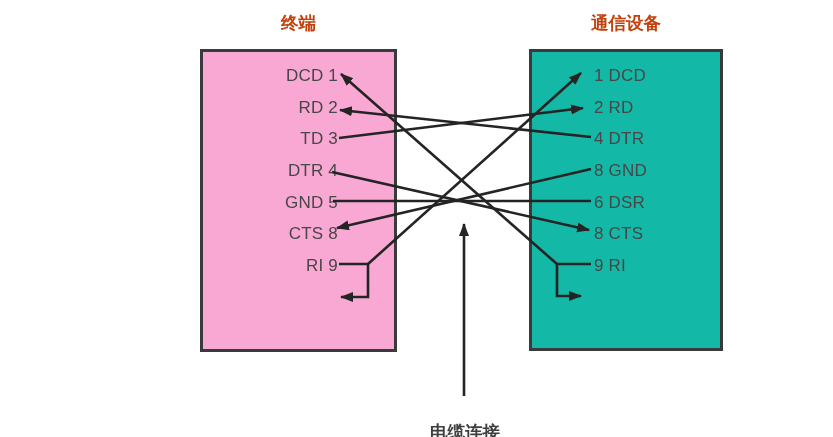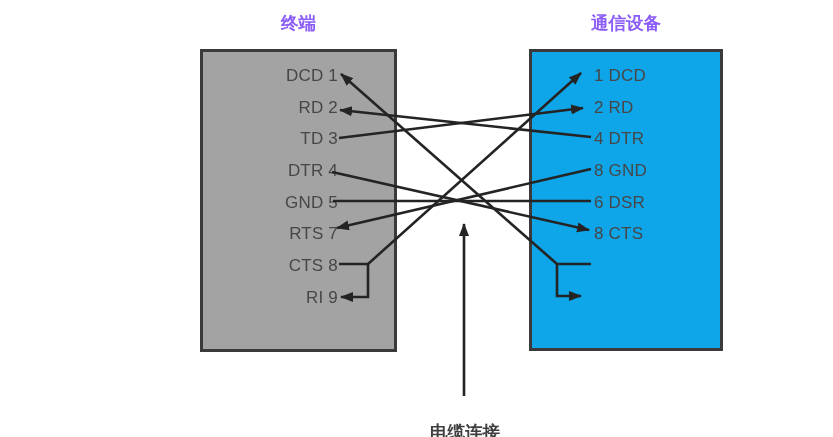--- a/index.html
+++ b/index.html
@@ -15,61 +15,61 @@
   .box-right { left:529px; top:49px;  width:194px; height:302px; }
   .pins { padding-top:8px; }
   .pin {
     height:31.7px; line-height:31.7px; font-size:17px; color:#474747;
     letter-spacing:0.2px; white-space:nowrap;
   }
   .box-left  .pin { text-align:right; padding-right:56px; }
   .box-right .pin { text-align:left;  padding-left:62px; }
   .box-title {
     position:absolute; top:12px; height:22px; line-height:22px;
-    font-size:17.5px; font-weight:bold; color:#8b5cf6; text-align:center;
+    font-size:17.5px; font-weight:bold; color:#c2410c; text-align:center;
   }
   .title-left  { left:200px; width:197px; }
   .title-right { left:529px; width:194px; }
   .cable-label {
     position:absolute; left:390px; top:403px; width:150px; height:24px;
     line-height:24px; font-size:17.5px; font-weight:bold; color:#3f3f3f;
     text-align:center;
     margin-top:17px;
   }
   svg.wires { position:absolute; left:0; top:0; pointer-events:none; }
 </style>
 </head>
 <body>
 
 <div class="canvas">
 
   <div class="box-title title-left">终端</div>
   <div class="box-title title-right">通信设备</div>
 
-  <div class="box box-left" style="background: #a3a3a3; border-color: rgb(58, 58, 58);">
+  <div class="box box-left" style="background: #f9a8d4; border-color: rgb(58, 58, 58);">
     <div class="pins">
       <div class="pin">DCD 1</div>
       <div class="pin">RD 2</div>
       <div class="pin">TD 3</div>
       <div class="pin">DTR 4</div>
       <div class="pin">GND 5</div>
-      <div class="pin">RTS 7</div>
       <div class="pin">CTS 8</div>
       <div class="pin">RI 9</div>
     </div>
   </div>
 
-  <div class="box box-right" style="background: #0ea5e9; border-color: rgb(58, 58, 58);">
+  <div class="box box-right" style="background: #14b8a6; border-color: rgb(58, 58, 58);">
     <div class="pins">
       <div class="pin">1 DCD</div>
       <div class="pin">2 RD</div>
       <div class="pin">4 DTR</div>
       <div class="pin">8 GND</div>
       <div class="pin">6 DSR</div>
       <div class="pin">8 CTS</div>
+      <div class="pin">9 RI</div>
     </div>
   </div>
 
   <svg class="wires" width="833" height="437" viewBox="0 0 833 437">
     <defs>
       <marker id="arrowhead" markerUnits="userSpaceOnUse" markerWidth="14" markerHeight="11" refX="12" refY="5" orient="auto">
         <path d="M0,0 L13,5 L0,10 z" fill="#242424"></path>
       </marker>
     </defs>
     <g>

